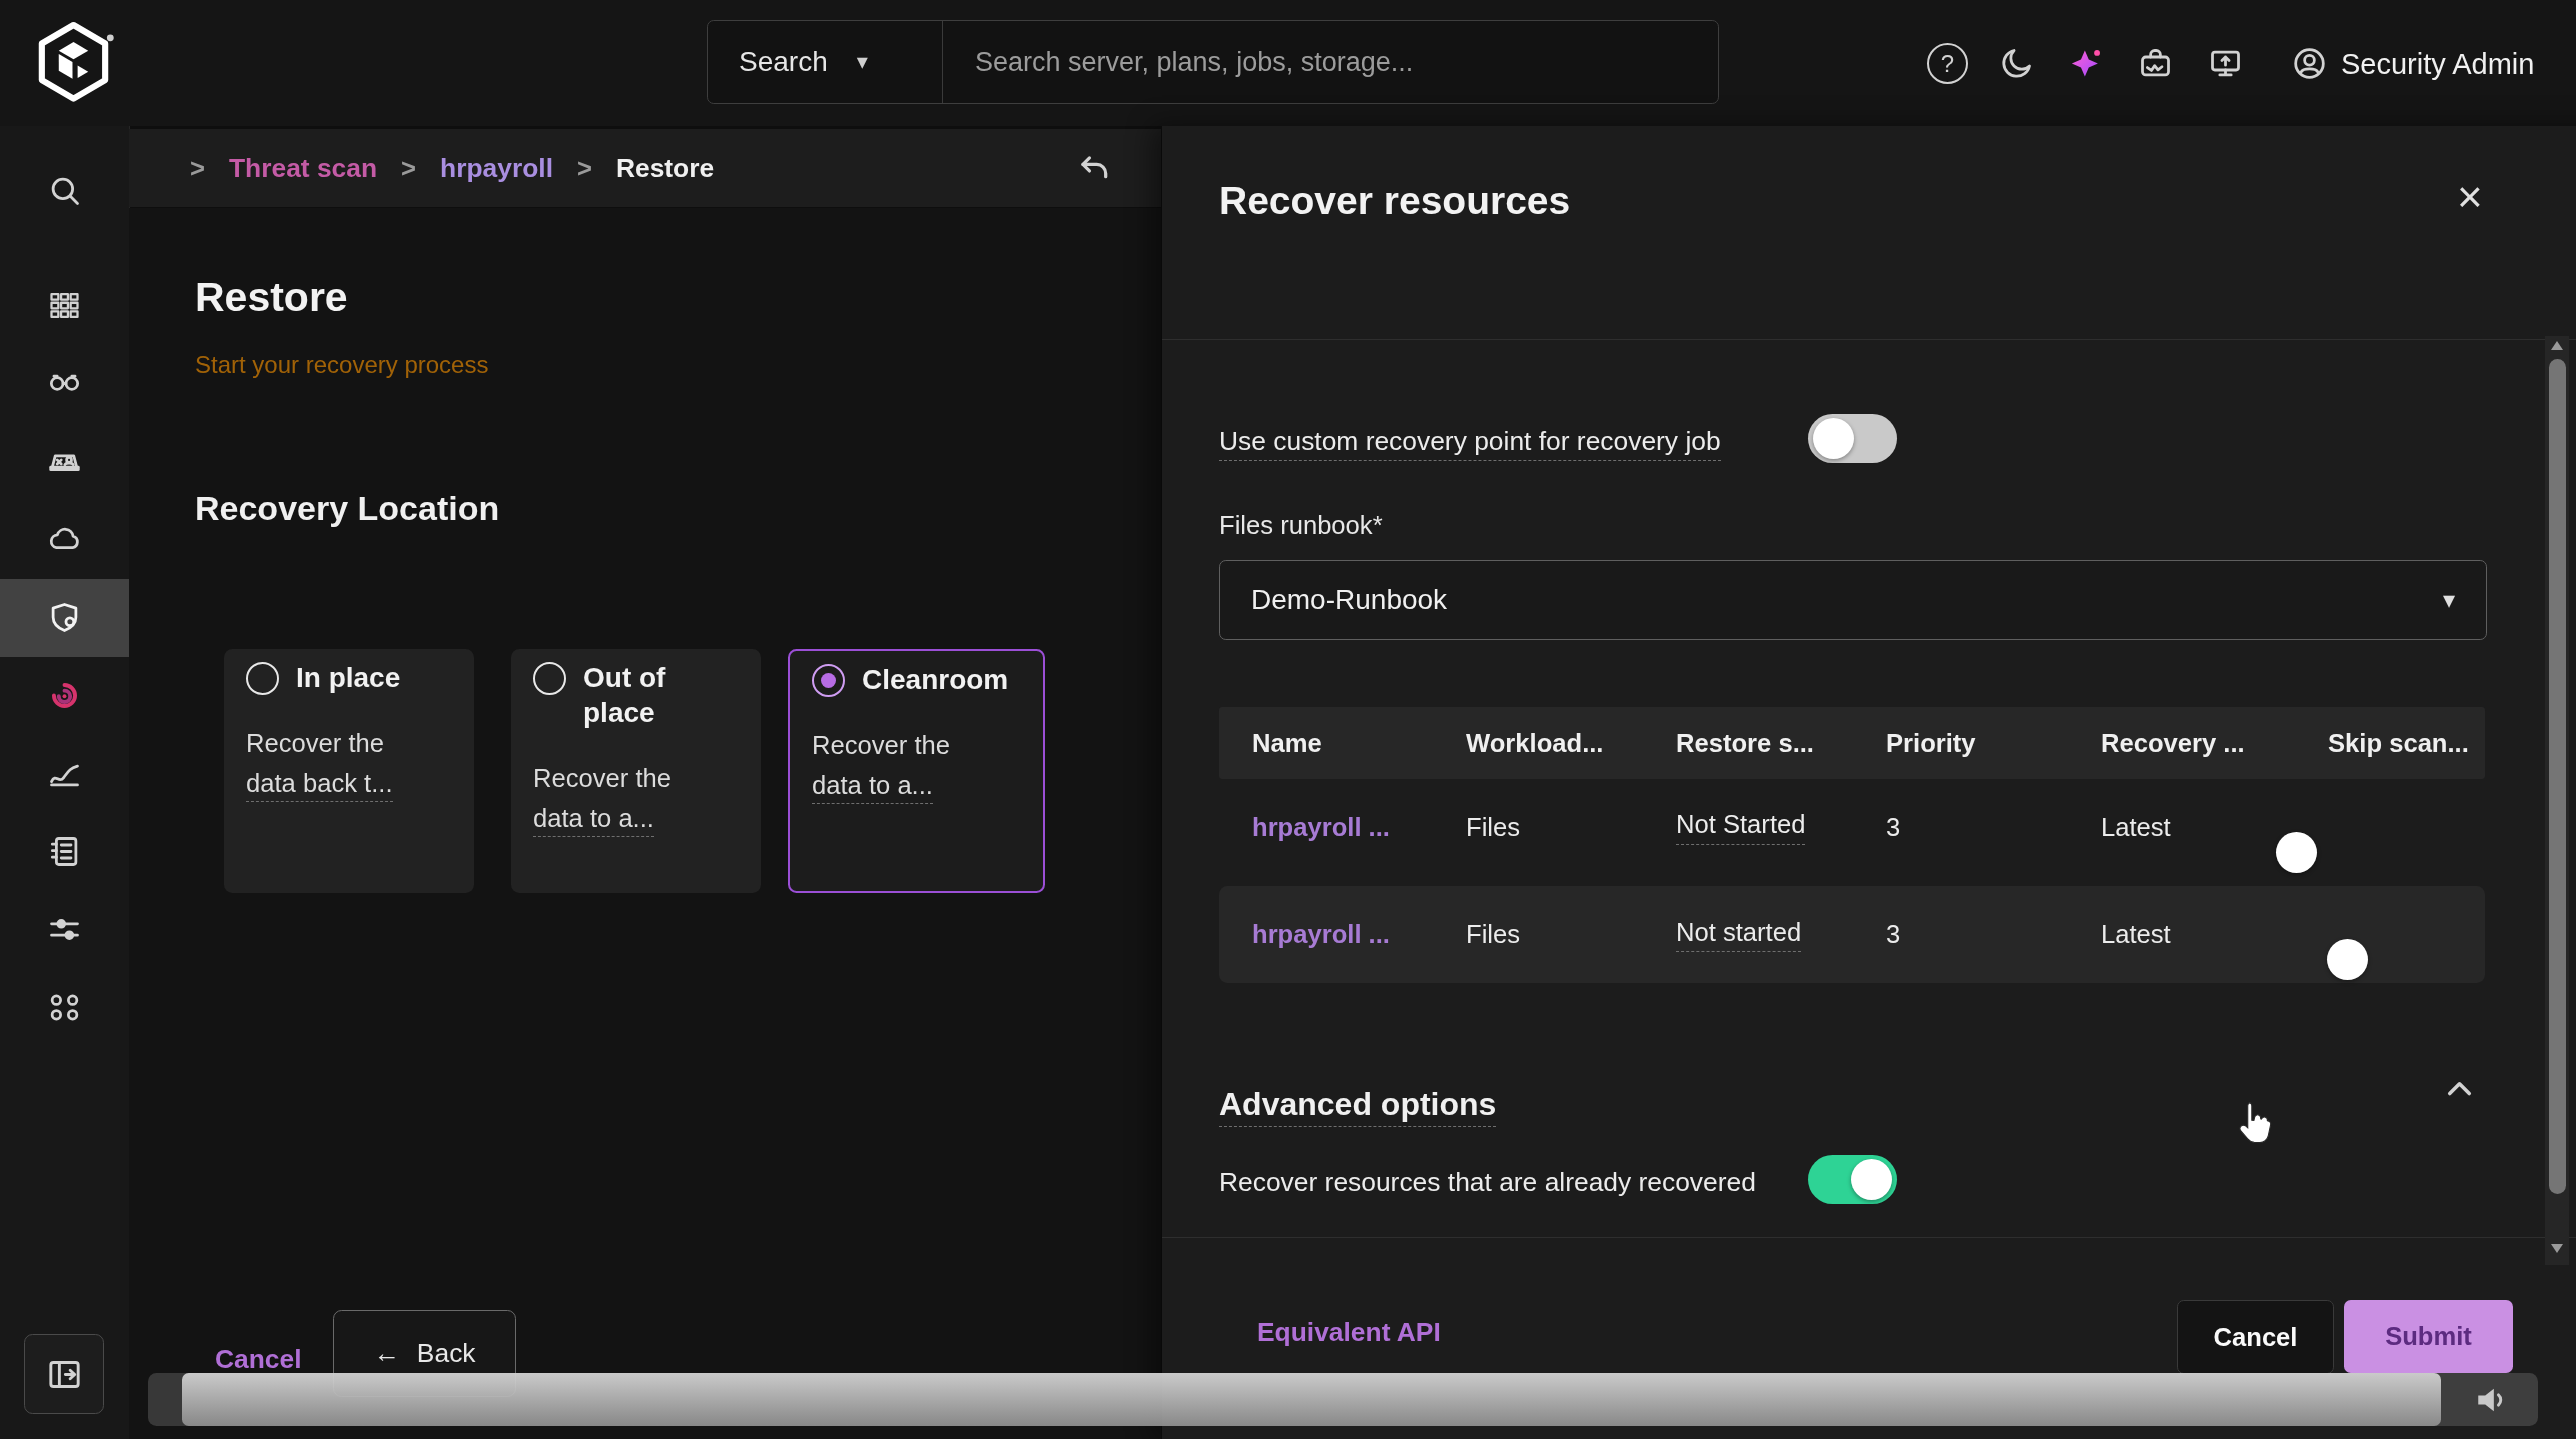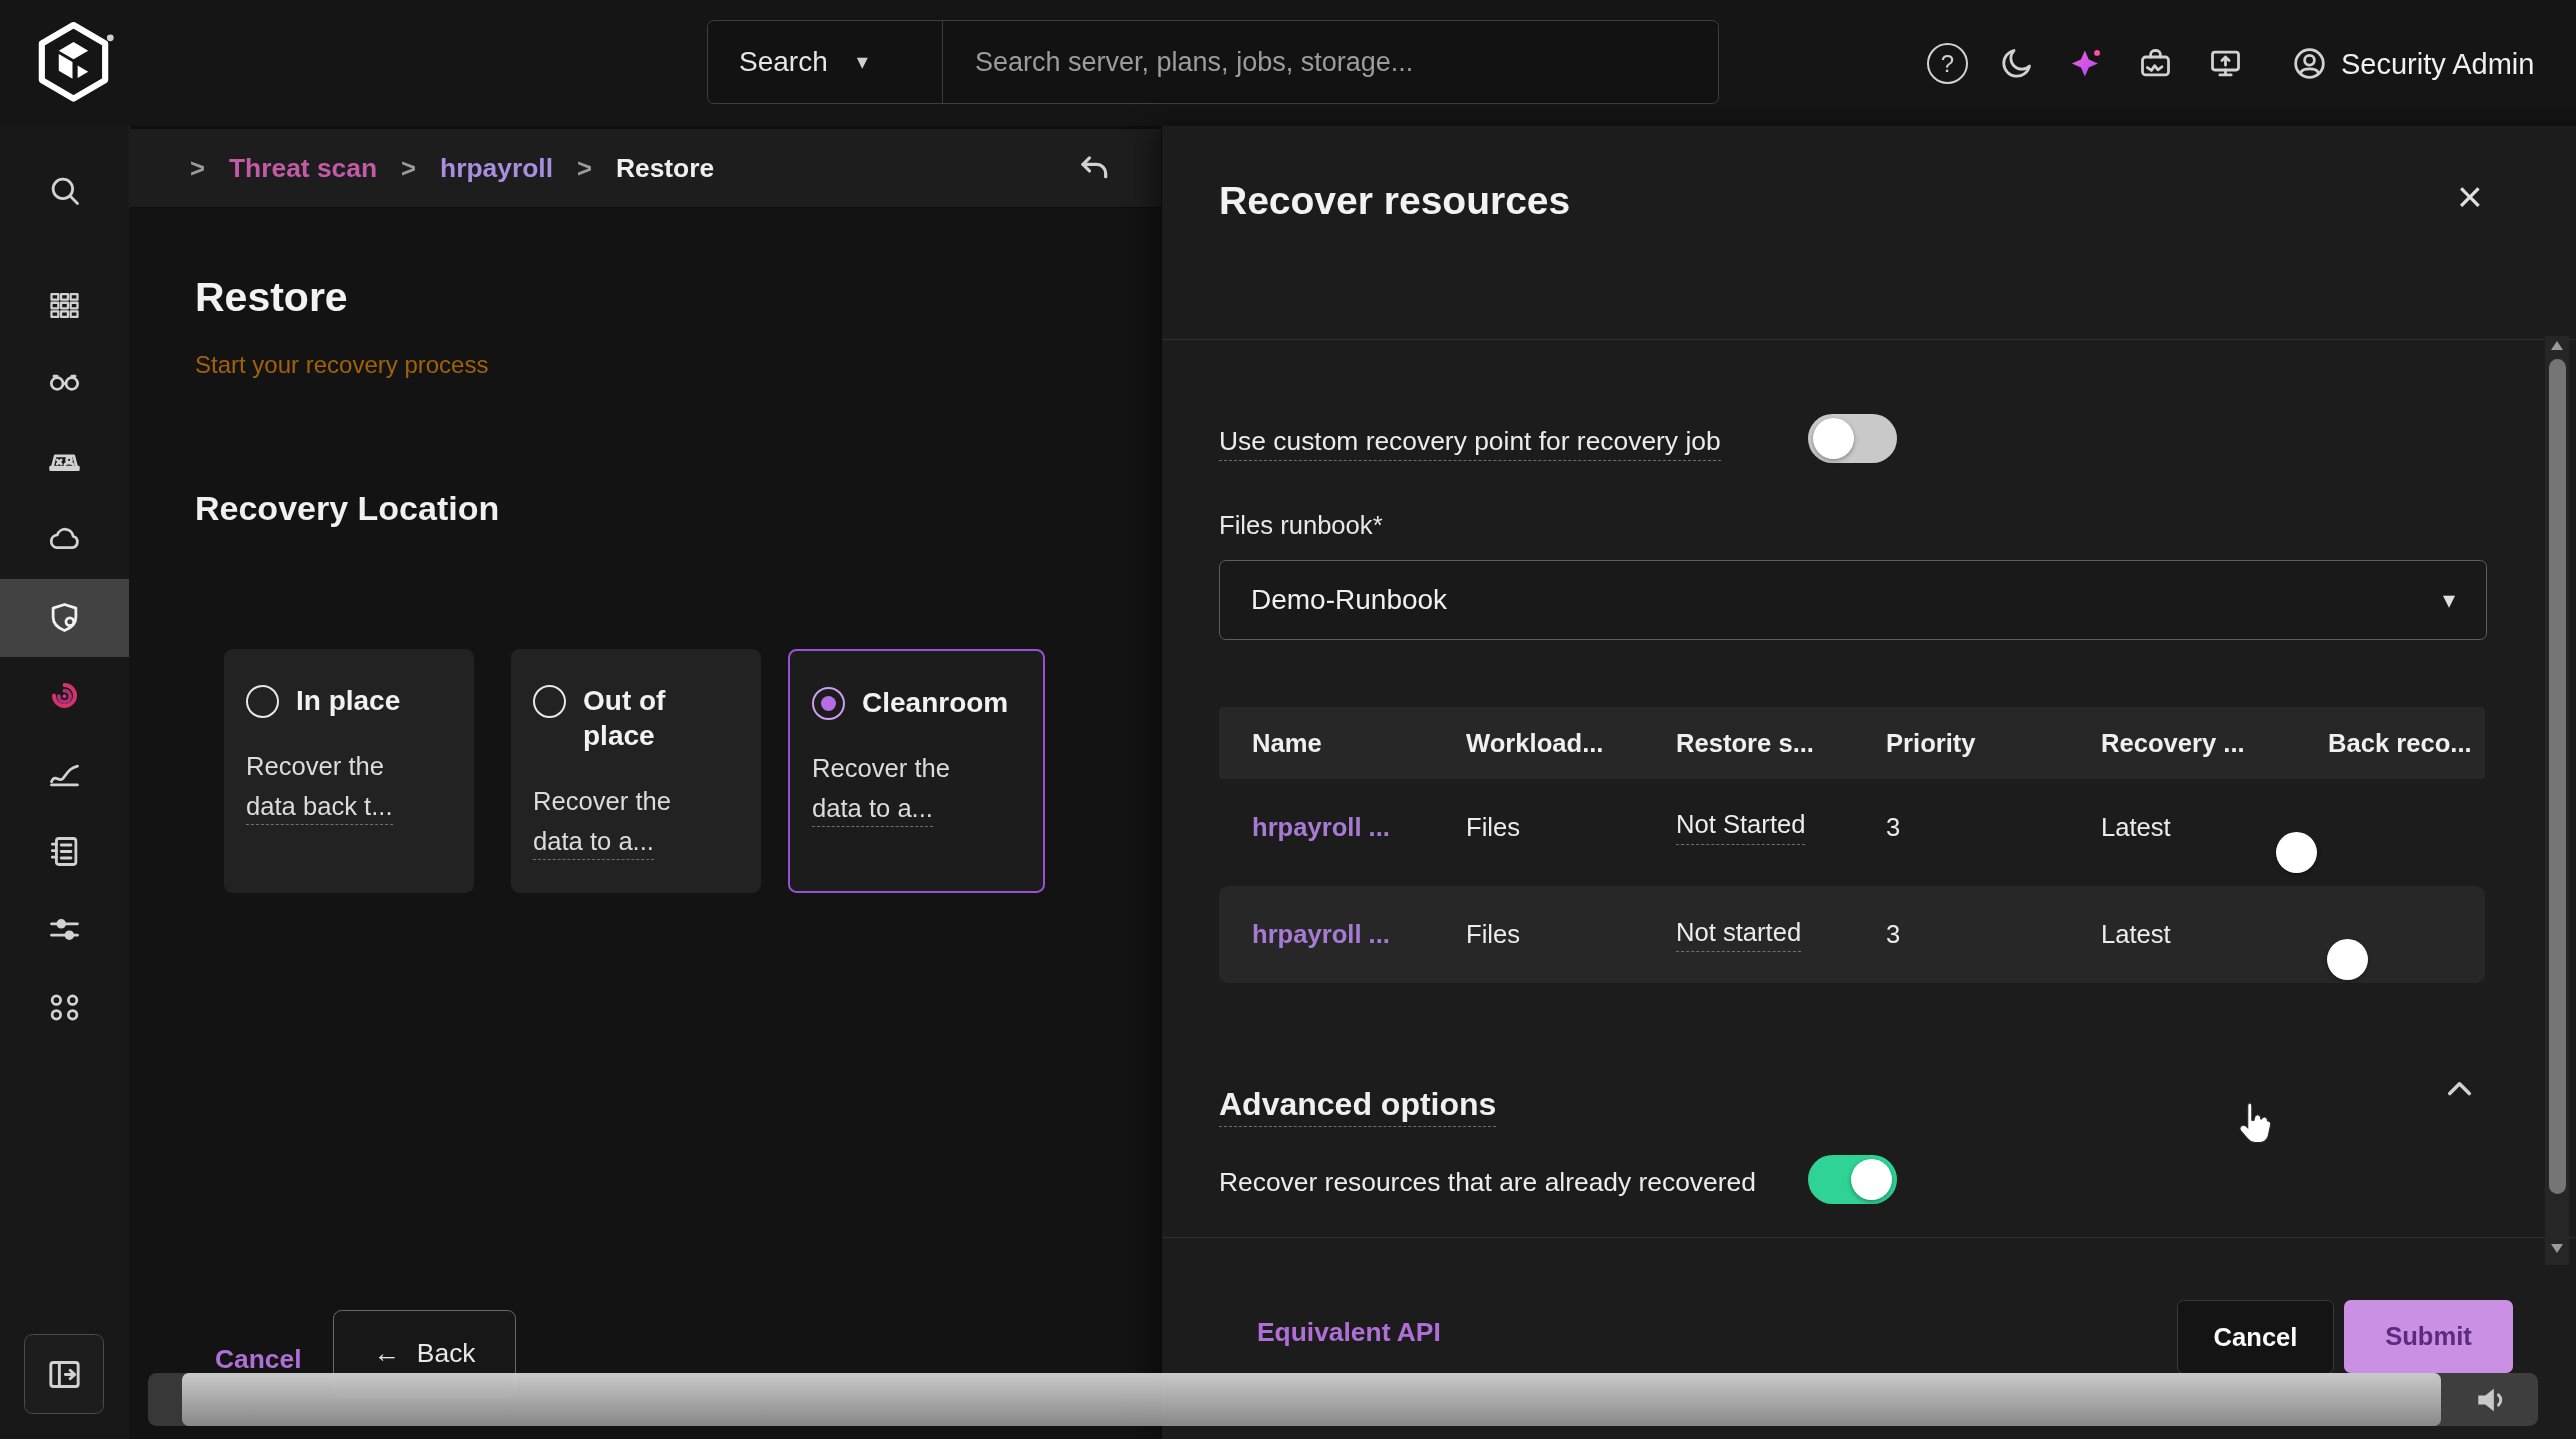--- a/index.html
+++ b/index.html
@@ -45,21 +45,21 @@
   .bc-link.purple{color:#a98ee0;}
   .bc-cur{font-size:26.4px;font-weight:700;color:#f0f0f0;}
   #undo-ic{margin-left:auto;margin-right:48px;width:39px;height:39px;cursor:pointer;}
 
   
   #leftpanel{left:129px;top:208px;width:1032px;height:1232px;background:#131313;}
   #lp-title{left:66px;top:66px;font-size:41px;font-weight:700;color:#f2f2f2;}
   #lp-sub{left:66px;top:143px;font-size:24px;color:#a16207;}
   #lp-section{left:66px;top:281px;font-size:34px;font-weight:700;color:#f0f0f0;}
   .card{position:absolute;top:441px;width:250px;height:244px;background:#222222;border-radius:8.5px;
-        padding:34px 22px;box-sizing:border-box;cursor:pointer;}
+        padding:11px 22px;box-sizing:border-box;cursor:pointer;}
   .card.sel{border:2.6px solid #9b4fd6;background:#1c1c1c;}
   .card-head{display:flex;align-items:flex-start;gap:17px;}
   .radio{width:29px;height:29px;border:2.6px solid #e8e8e8;border-radius:50%;flex:0 0 auto;margin-top:1.7px;
          display:flex;align-items:center;justify-content:center;}
   .radio.sel{border-color:#cf9df2;}
   .radio.sel .dot{width:15.3px;height:15.3px;border-radius:50%;background:#b76ce4;}
   .card-title{font-size:28px;font-weight:700;color:#f2f2f2;line-height:1.25;}
   .card-desc{margin-top:29px;font-size:25.6px;color:#dcdcdc;line-height:1.55;}
   .dashed{border-bottom:1.7px dashed #6f6f6f;padding-bottom:4.3px;}
   #lp-cancel{left:86px;top:1136px;font-size:26.4px;font-weight:700;color:#b06fd6;cursor:pointer;}
@@ -343,21 +343,21 @@
       <span class="caret">▾</span>
     </div>
 
     <div id="rtable" class="abs">
       <div class="trow" id="thead">
         <span>Name</span>
         <span>Workload...</span>
         <span>Restore s...</span>
         <span>Priority</span>
         <span>Recovery ...</span>
-        <span>Back reco...</span>
+        <span>Skip scan...</span>
       </div>
       <div class="trow drow">
         <span class="name">hrpayroll ...</span>
         <span>Files</span>
         <span><span class="status dashed">Not Started</span></span>
         <span>3</span>
         <span>Latest</span>
         <span class="cell-toggle"><span class="toggle on"><span class="knob"></span></span></span>
       </div>
       <div class="trow drow alt">

